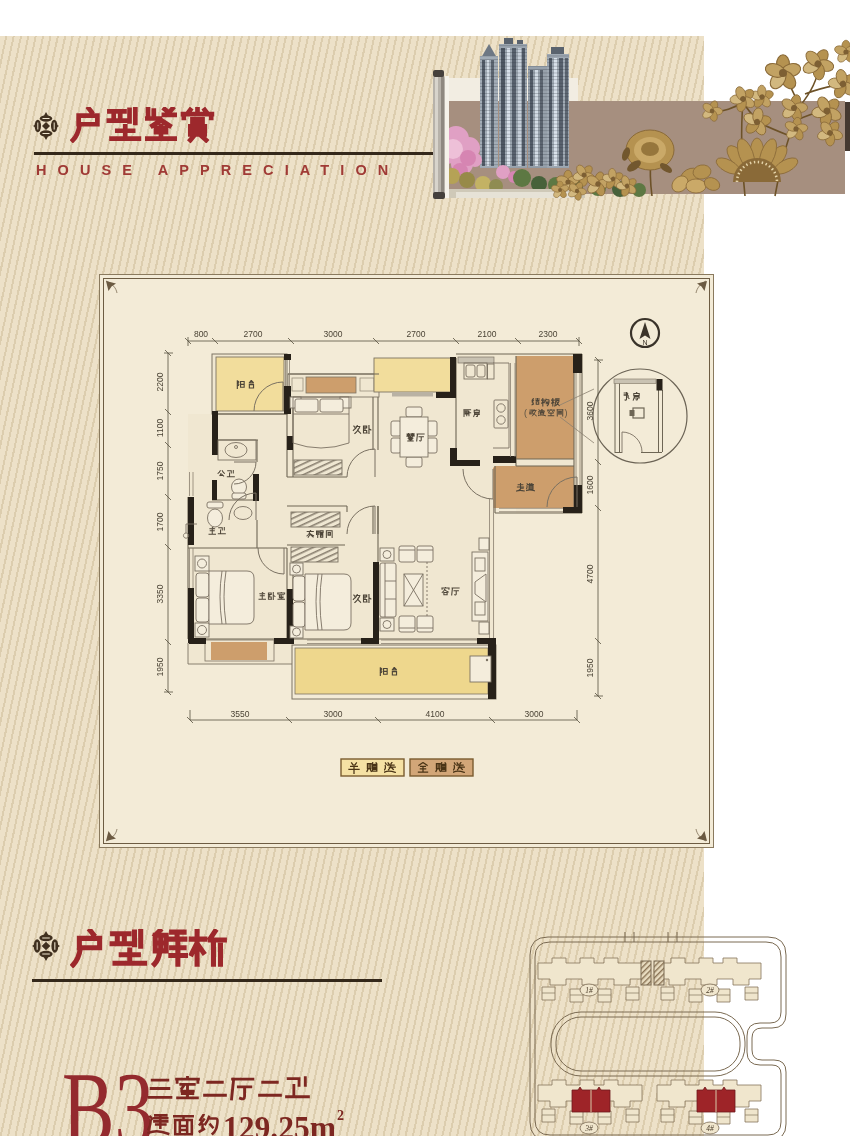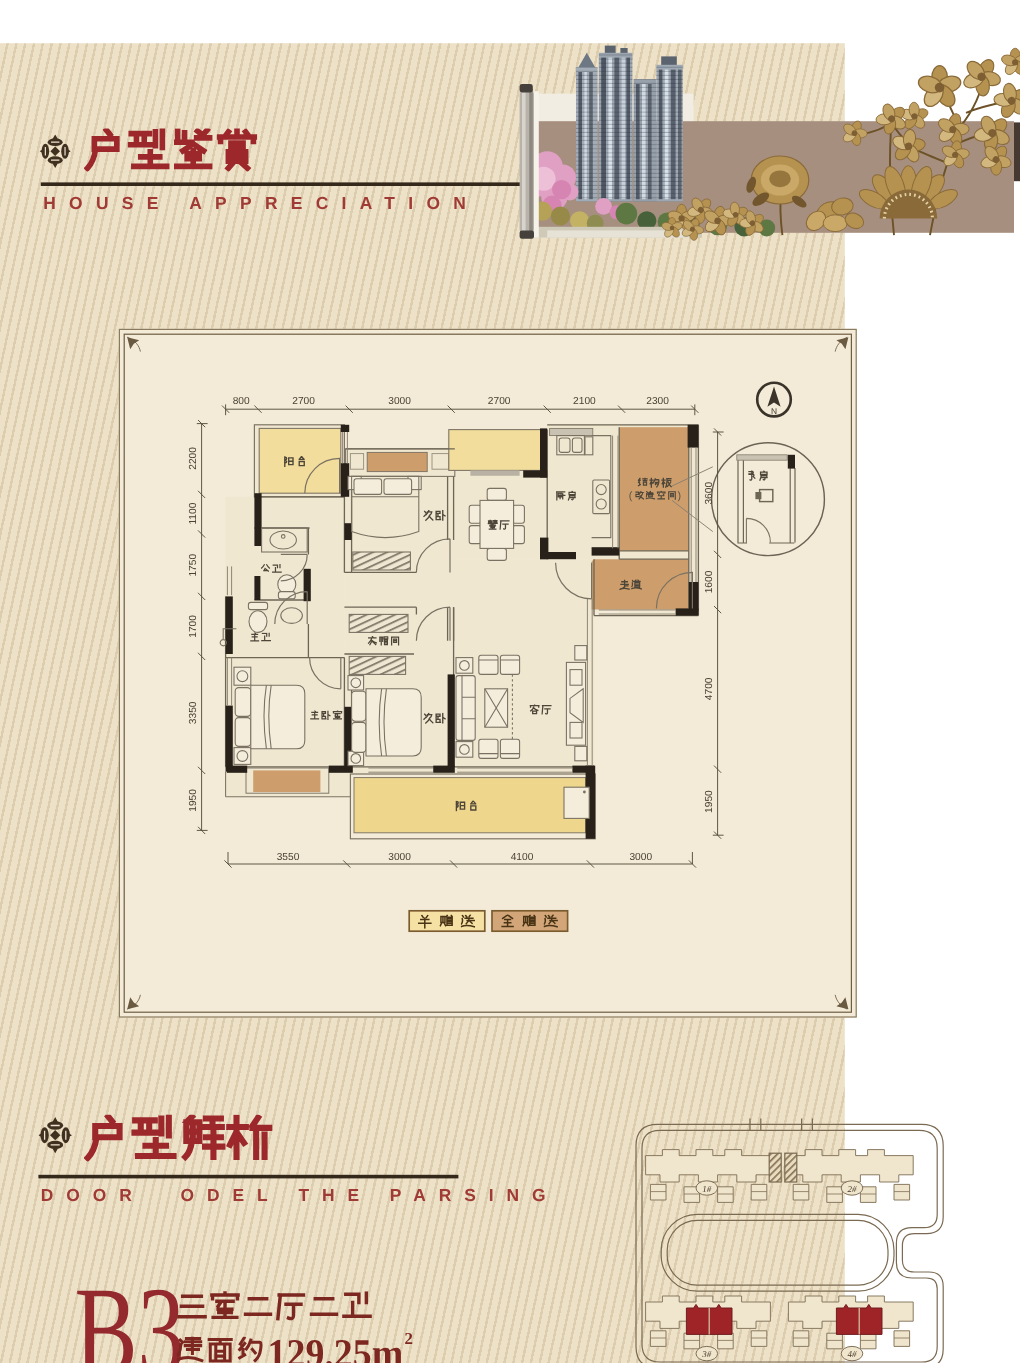--- a/index.html
+++ b/index.html
@@ -624,21 +624,20 @@
 <g fill="none" stroke="currentColor" stroke-width="13" stroke-linecap="square">
 <use href="#c_hu" x="0" y="2" width="39" height="39"></use>
 <use href="#c_xing" x="39.5" y="2" width="39" height="39"></use>
 <use href="#c_jie" x="79" y="2" width="39" height="39"></use>
 <use href="#c_xi" x="118.5" y="2" width="39" height="39"></use>
 </g>
 </svg>
 
 <div class="abs" style="left:32px;top:943px;width:350px;height:3px;background:#34281a"></div>
 
-<div class="abs" style="left:34px;top:953px;width:470px;font-size:14.5px;font-weight:bold;letter-spacing:10.8px;color:#a03a35;">DOOR&nbsp;&nbsp;ODEL&nbsp;THE&nbsp;PARSING</div>
 
 <svg class="abs" style="left:50px;top:1030px" width="320" height="100" viewBox="0 0 320 100">
 <text x="12" y="79" font-family="Liberation Serif,serif" font-size="106" textLength="92" lengthAdjust="spacingAndGlyphs" fill="#942a2e">B3</text>
 </svg>
 
 <svg class="abs" style="left:147px;top:1038px;color:#7d2721" width="240" height="34" viewBox="0 0 240 34">
 <g fill="none" stroke="currentColor" stroke-width="11" stroke-linecap="square">
 <use href="#c_san" x="0" y="2" width="26" height="26"></use>
 <use href="#c_shi" x="27.5" y="2" width="26" height="26"></use>
 <use href="#c_er" x="55" y="2" width="26" height="26"></use>

